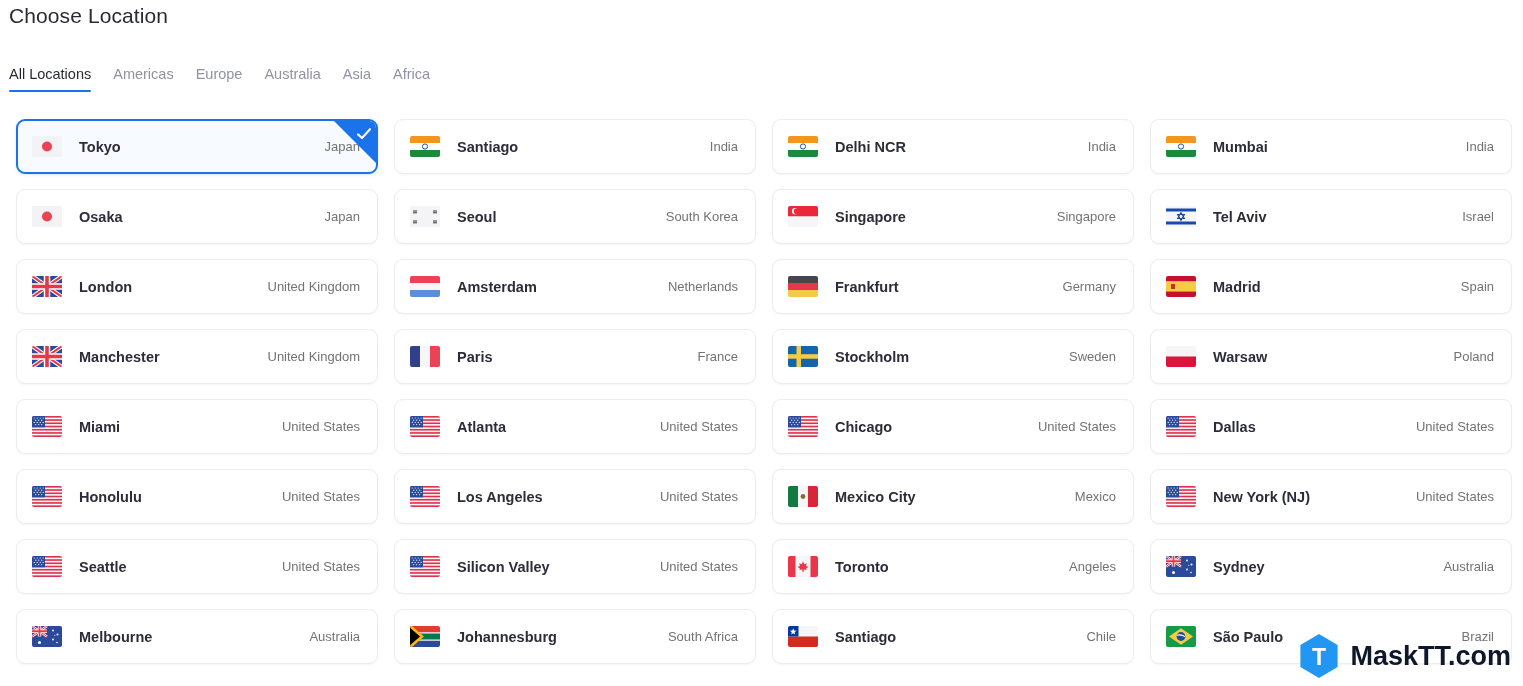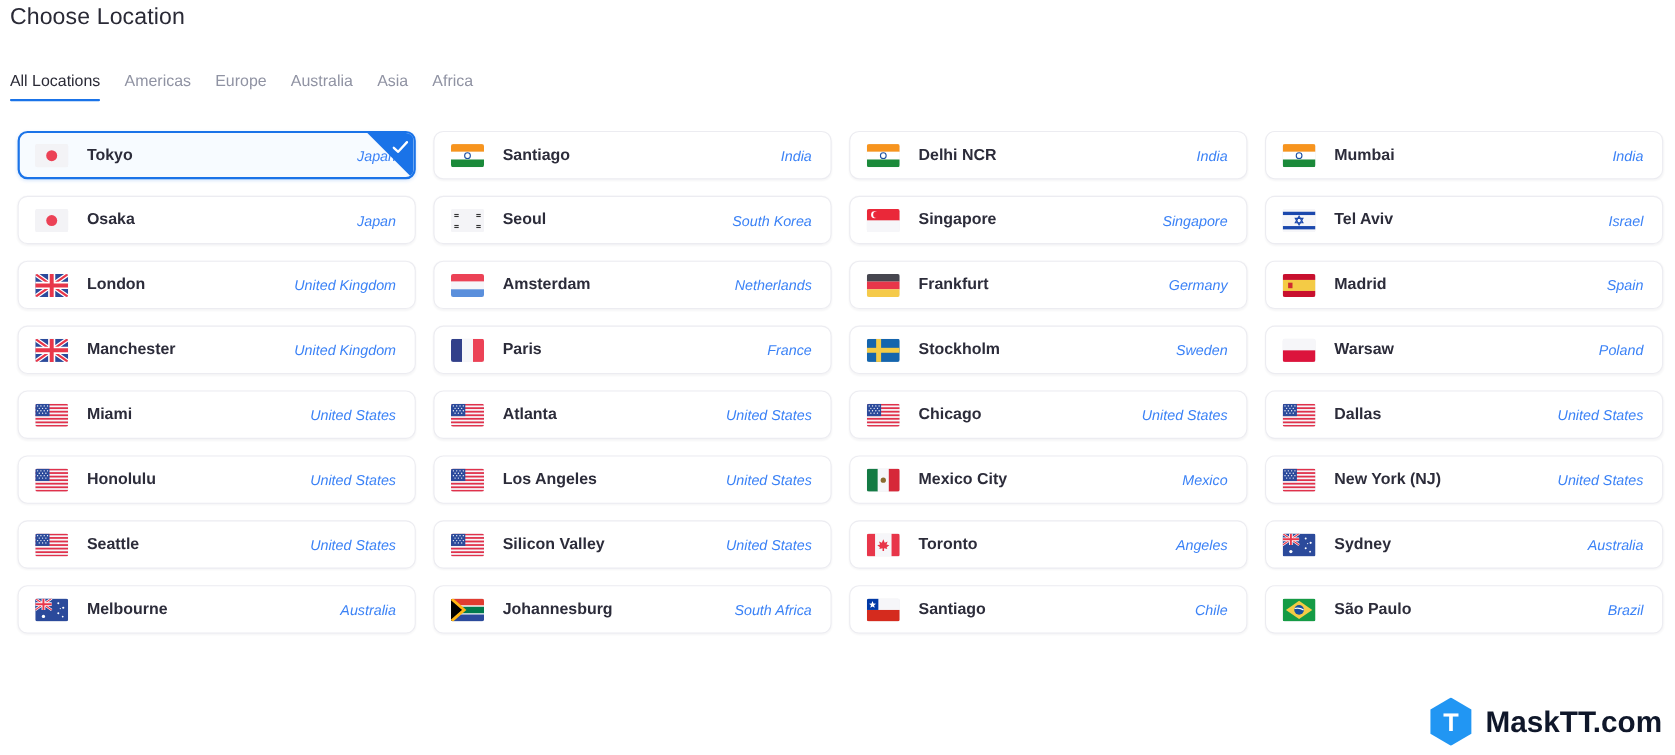--- a/index.html
+++ b/index.html
@@ -61,21 +61,21 @@
     width: 1523px;
     display: grid;
     grid-template-columns: repeat(4, 362px);
     column-gap: 16px;
     row-gap: 15px;
     padding: 0 16px;
   }
 
   .card {
     position: relative;
-    height: 44px;
+    height: 55px;
     background: #ffffff;
     border: 1px solid #ececf1;
     border-radius: 9px;
     display: flex;
     align-items: center;
     padding: 0 17px 0 15px;
     box-shadow: 0 1px 2px rgba(20, 20, 40, 0.045);
     cursor: pointer;
     overflow: hidden;
   }
@@ -100,24 +100,23 @@
   .city {
     margin-left: 17px;
     font-size: 14.5px;
     font-weight: 700;
     color: #2c2c3a;
     white-space: nowrap;
   }
   .country {
     margin-left: auto;
     font-size: 13px;
-    color: #3b82f6;
+    color: #737373;
     font-weight: 400;
     white-space: nowrap;
-    font-style: italic;
   }
 
   .corner-badge {
     position: absolute;
     top: 0;
     right: 0;
     width: 42px;
     height: 42px;
     pointer-events: none;
   }

